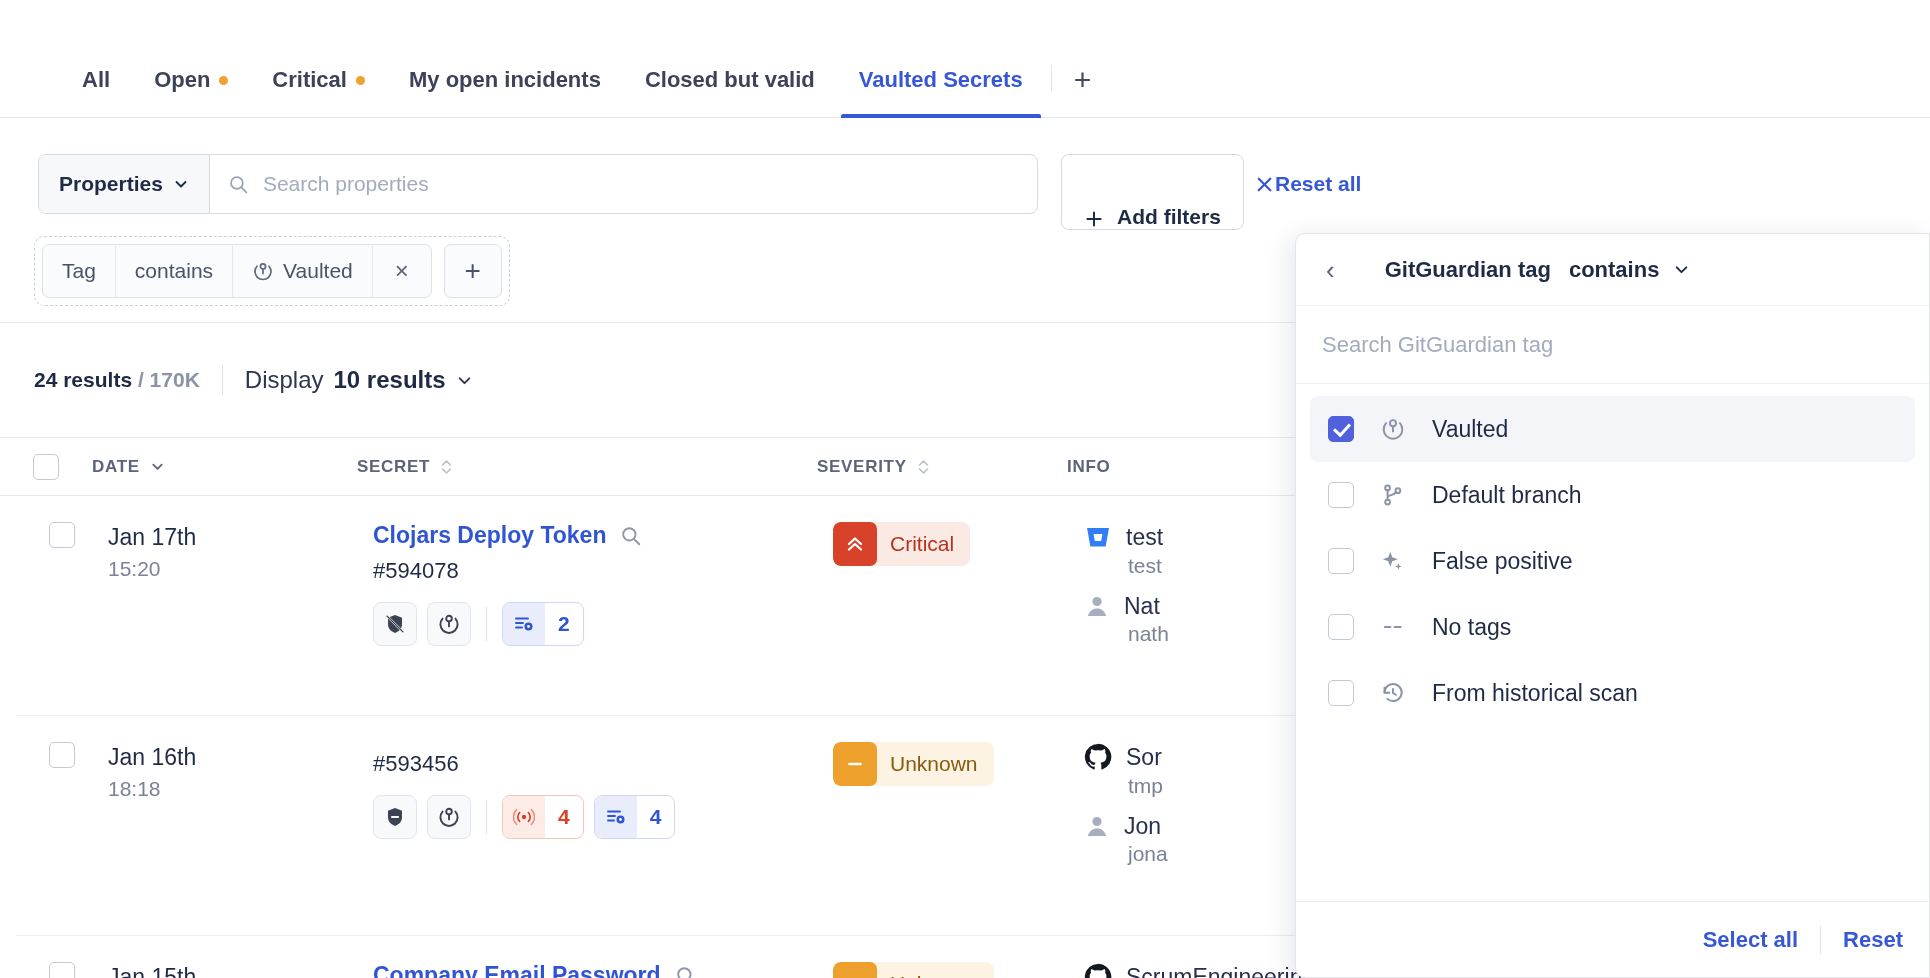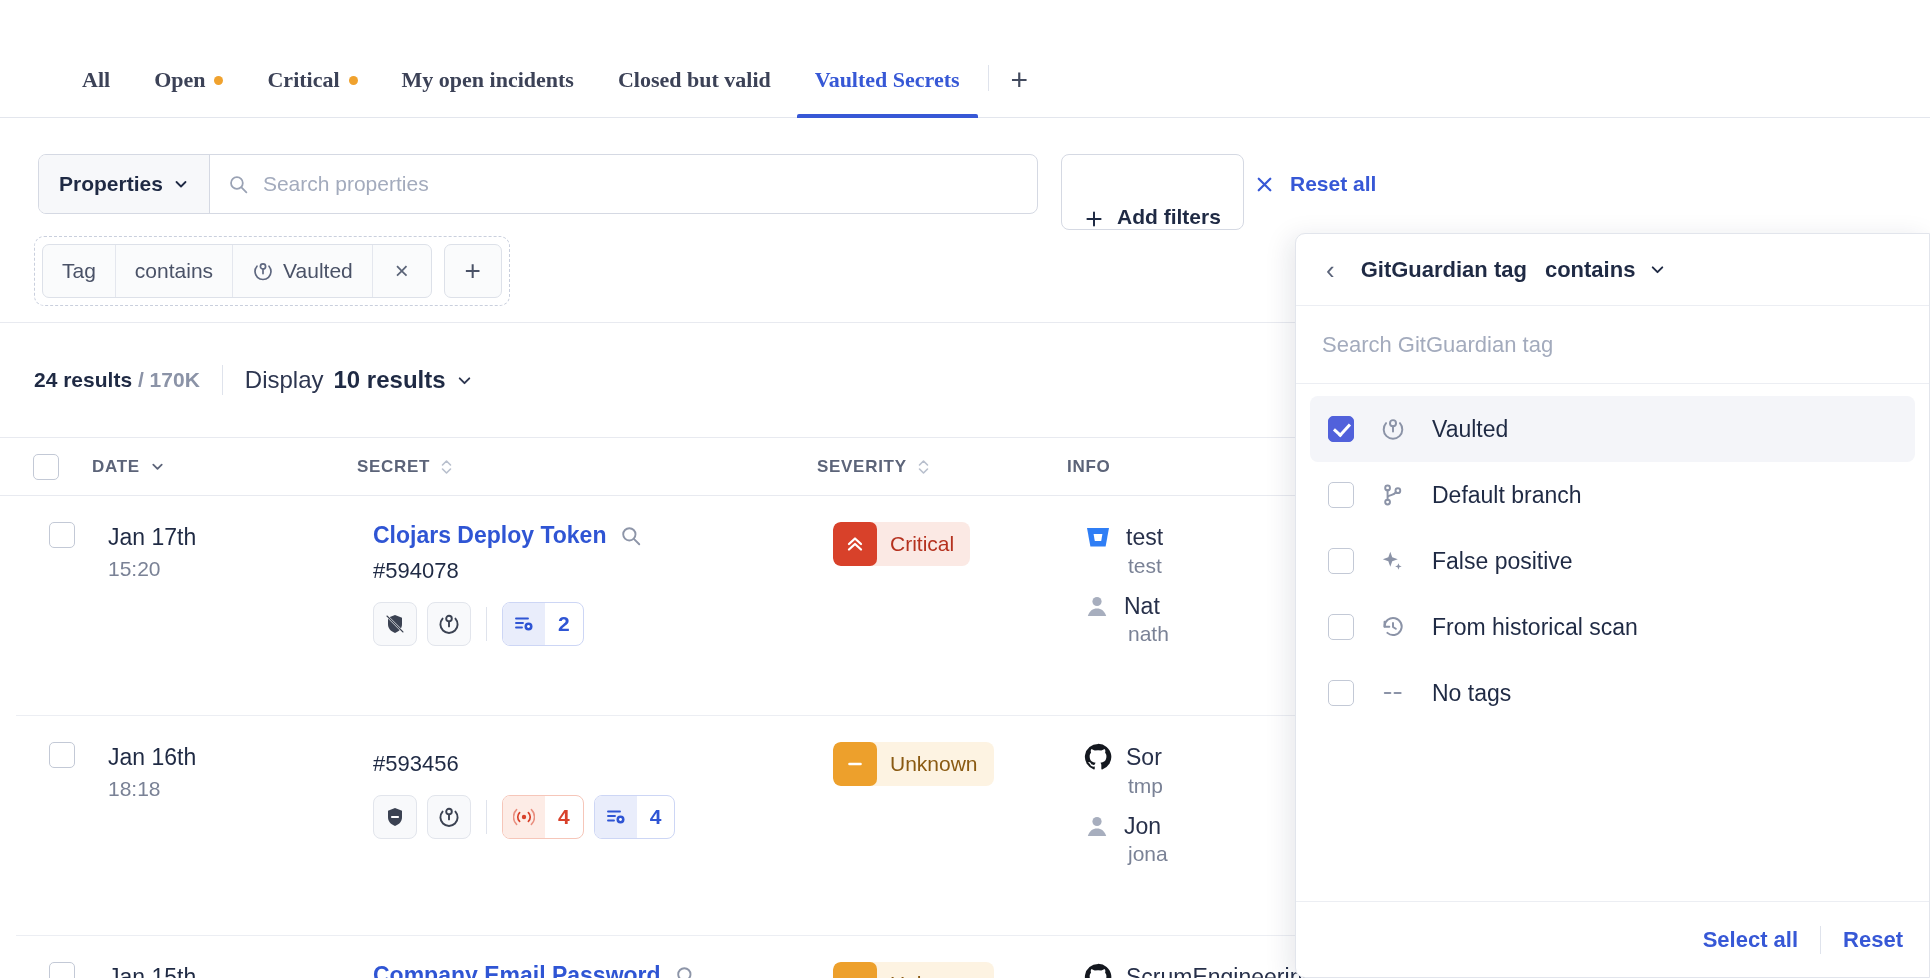--- a/index.html
+++ b/index.html
@@ -18,21 +18,21 @@
     position: absolute; top: 0; left: 0; right: 0; height: 118px;
     border-bottom: 1px solid #e3e6ed;
     display: flex; align-items: flex-end;
     padding-left: 60px;
   }
   .tab {
     position: relative;
     padding: 0 22px 24px 22px;
     font-size: 22px; font-weight: 600; color: #3c4257;
     display: flex; align-items: center; gap: 9px;
-    cursor: pointer; white-space: nowrap; font-family: Liberation Serif, serif;
+    cursor: pointer; white-space: nowrap;
   }
   .tab.active { color: #3758d6; }
   .tab.active::after {
     content: ""; position: absolute; left: 4px; right: 4px; bottom: -1px;
     height: 4px; background: #3758d6; border-radius: 2px 2px 0 0;
   }
   .tab .dot { width: 9px; height: 9px; border-radius: 50%; background: #f0a22e; display:inline-block; }
   .tab-sep { width:1px; height:26px; background:#dfe3ec; margin: 0 6px 26px 6px; }
   .tab-add {
     padding: 0 16px 22px 16px; font-size: 30px; color:#424a5e; font-weight: 400;
@@ -64,21 +64,21 @@
   .search-wrap input::placeholder { color: #a3abbd; }
 
   .addfilters-btn {
     position: absolute; left: 1061px; top: 36px; height: 76px;
     display: flex; align-items: flex-end; gap: 13px;
     padding: 0 22px; border: 1px solid #d5d9e3; border-radius: 8px;
     font-size: 21px; font-weight: 700; color:#1f2a44; background:#fff; cursor: pointer;
   }
   .reset-all {
     position: absolute; left: 1240px; top: 36px; height: 60px;
-    display: flex; align-items: center; gap: 15px; padding: 0 14px;
+    display: flex; align-items: center; padding: 0 14px;
     font-size: 21px; font-weight: 700; color:#3758d6; cursor: pointer;
   }
 
   
   .chiprow {
     position: absolute; left: 34px; top: 118px;
     border: 1px dashed #c9cfdd; border-radius: 10px;
     padding: 7px; display: flex; align-items: center; gap: 12px;
   }
   .chip {
@@ -186,21 +186,21 @@
     background: #fff; border: 1px solid #e2e5ec;
     border-radius: 10px 0 0 10px;
     box-shadow: -6px 4px 26px rgba(20,28,60,.10);
     display: flex; flex-direction: column; z-index: 20;
   }
   .panel-head {
     height: 72px; display:flex; align-items:center; gap: 18px;
     padding: 0 22px 0 22px; border-bottom: 1px solid #eceef3;
   }
   .panel-back { font-size: 26px; color:#5a6379; cursor:pointer; padding: 0 8px; line-height:1; }
-  .panel-title { font-size: 22px; font-weight: 700; color:#1f2a44; }
+  .panel-title { font-size: 22px; font-weight: 700; color:#1f2a44;margin-left:24px; }
   .panel-op { font-size: 22px; font-weight: 700; color:#1f2a44; display:flex; align-items:center; gap:14px; cursor:pointer; }
   .panel-search {
     height: 78px; display:flex; align-items:center; padding: 0 24px;
     border-bottom: 1px solid #eceef3;
   }
   .panel-search input {
     border:none; outline:none; width:100%; font-size: 22px; color:#1f2a44;
     font-family:"Liberation Sans", sans-serif; background:transparent;
   }
   .panel-search input::placeholder { color:#a3abbd; }
@@ -626,36 +626,36 @@
             <path d="M17 14 L17.8 16.2 L20 17 L17.8 17.8 L17 20 L16.2 17.8 L14 17 L16.2 16.2 Z" fill="#8b93a7"></path>
           </svg>
         </span>
         <span class="olbl">False positive</span>
       </div>
 
       <div class="opt">
         <div class="cb"></div>
         <span class="oicon">
           <svg width="26" height="26" viewBox="0 0 24 24">
-            <path d="M4.2 11.6 a7.9 7.9 0 1 1 2.6 5.8" fill="none" stroke="#8b93a7" stroke-width="1.8" stroke-linecap="round"></path>
-            <path d="M4.2 7.2 V11.8 H8.6" fill="none" stroke="#8b93a7" stroke-width="1.8" stroke-linecap="round" stroke-linejoin="round"></path>
-            <path d="M12 8.2 V12 L14.6 13.6" fill="none" stroke="#8b93a7" stroke-width="1.8" stroke-linecap="round" stroke-linejoin="round"></path>
-          </svg>
-        </span>
-        <span class="olbl">From historical scan</span>
+              <path d="M4.5 12 H9.5 M13.5 12 H19" stroke="#8b93a7" stroke-width="2" stroke-linecap="round"></path>
+            </svg>
+        </span>
+        <span class="olbl">No tags</span>
       </div>
 
       <div class="opt">
         <div class="cb"></div>
         <span class="oicon">
           <svg width="26" height="26" viewBox="0 0 24 24">
-              <path d="M4.5 12 H9.5 M13.5 12 H19" stroke="#8b93a7" stroke-width="2" stroke-linecap="round"></path>
-            </svg>
-        </span>
-        <span class="olbl">No tags</span>
+            <path d="M4.2 11.6 a7.9 7.9 0 1 1 2.6 5.8" fill="none" stroke="#8b93a7" stroke-width="1.8" stroke-linecap="round"></path>
+            <path d="M4.2 7.2 V11.8 H8.6" fill="none" stroke="#8b93a7" stroke-width="1.8" stroke-linecap="round" stroke-linejoin="round"></path>
+            <path d="M12 8.2 V12 L14.6 13.6" fill="none" stroke="#8b93a7" stroke-width="1.8" stroke-linecap="round" stroke-linejoin="round"></path>
+          </svg>
+        </span>
+        <span class="olbl">From historical scan</span>
       </div>
 
     </div>
 
     <div class="panel-foot">
       <a>Select all</a>
       <span class="foot-sep"></span>
       <a>Reset</a>
     </div>
   </div>

